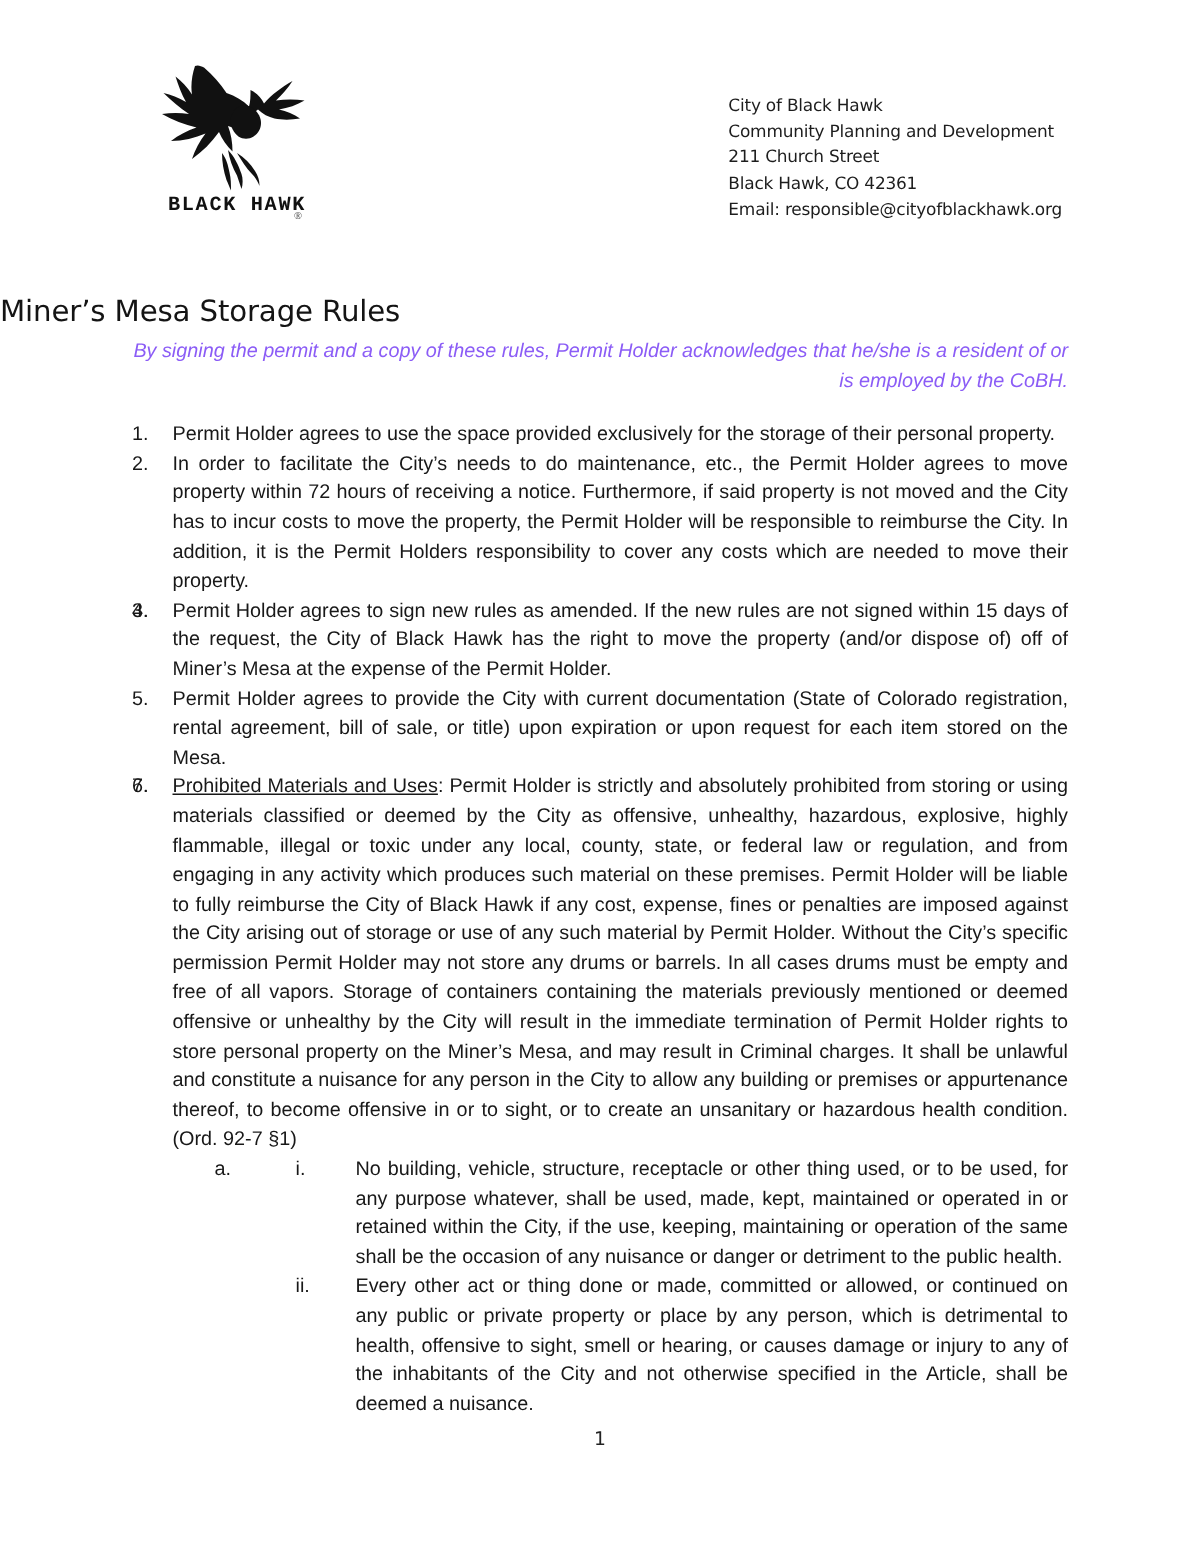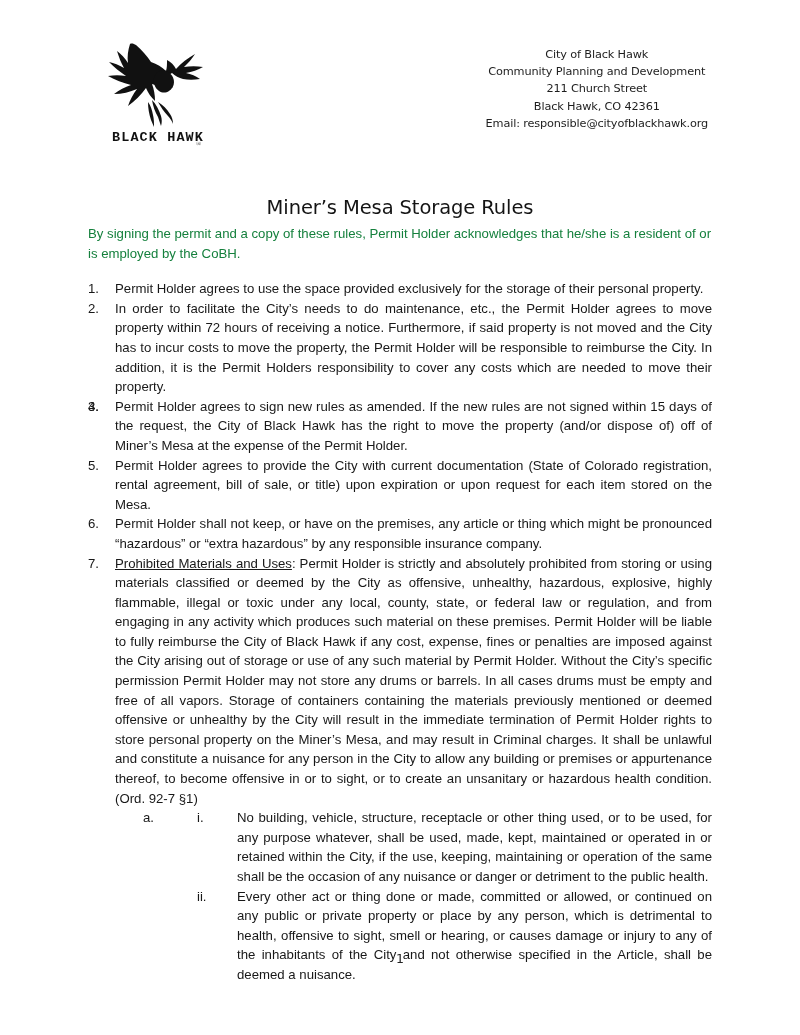--- a/index.html
+++ b/index.html
@@ -61,57 +61,57 @@
     left: 104px;
     top: 100px;
     font-family: "Liberation Serif", serif;
     font-size: 7px;
     color: #3a3a3a;
   }
 
   .address-block {
     position: absolute;
     right: 92px;
-    top: 8px;
-    text-align: center;
+    top: 24px;
+    text-align: left;
     font-family: "DejaVu Sans", sans-serif;
     font-size: 11.3px;
     line-height: 17.2px;
     color: #1d1d1d;
     letter-spacing: -0.15px;
   }
   .address-line { white-space: nowrap; }
 
   
   .doc-title {
     position: absolute;
     top: 183px;
     left: 0;
     width: 800px;
-    text-align: center;
     font-family: "DejaVu Sans", sans-serif;
     font-size: 19.5px;
     font-weight: normal;
     color: #141414;
     letter-spacing: -0.1px;
   }
 
   
   .body-area {
     position: absolute;
     top: 224px;
     left: 88px;
     width: 624px;
   }
   .intro {
     font-size: 13.2px;
     line-height: 19.6px;
-    text-align: left;
+    text-align: right;
     margin: 0 0 16px 0;
-    color: #15803d;
+    color: #8b5cf6;
+    font-style: italic;
   }
 
   ol.rules {
     list-style: none;
     margin: 0;
     padding: 0;
   }
   li.rule {
     position: relative;
     padding-left: 27px;
@@ -289,21 +289,20 @@
         <span>Permit Holder agrees to sign new rules as amended. If the new rules are not signed within 15 days of the request, the City of Black Hawk has the right to move the property (and/or dispose of) off of Miner’s Mesa at the expense of the Permit Holder.</span>
       </li>
 
       <li class="rule just">
         <span class="marker">5.</span>
         <span>Permit Holder agrees to provide the City with current documentation (State of Colorado registration, rental agreement, bill of sale, or title) upon expiration or upon request for each item stored on the Mesa.</span>
       </li>
 
       <li class="rule just">
         <span class="marker">6.</span>
-        <span>Permit Holder shall not keep, or have on the premises, any article or thing which might be pronounced “hazardous” or “extra hazardous” by any responsible insurance company.</span>
       </li>
 
       <li class="rule just">
         <span class="marker">7.</span>
         <span class="uline">Prohibited Materials and Uses</span><span>:  Permit Holder is strictly and absolutely prohibited from storing or using materials classified or deemed by the City as offensive, unhealthy, hazardous, explosive, highly flammable, illegal or toxic under any local, county, state, or federal law or regulation, and from engaging in any activity which produces such material on these premises.  Permit Holder will be liable to fully reimburse the City of Black Hawk if any cost, expense, fines or penalties  are imposed against the City arising out of storage or use of any such material by Permit Holder.  Without the City’s specific permission Permit Holder may not store any drums or barrels.  In all cases drums must be empty  and free of all vapors.  Storage of containers containing the materials previously mentioned or deemed offensive or unhealthy by the City will result in the immediate termination of Permit Holder rights to store personal property on the Miner’s Mesa, and may result in Criminal charges.  It shall be unlawful and constitute a nuisance for any person in the City to allow any building or premises or appurtenance thereof, to become offensive in or to sight, or to create an unsanitary or hazardous health condition. (Ord. 92-7 §1)</span>
 
         <ol class="sub-alpha">
           <li class="sub-a left">
             <span class="marker">a.</span>
 

